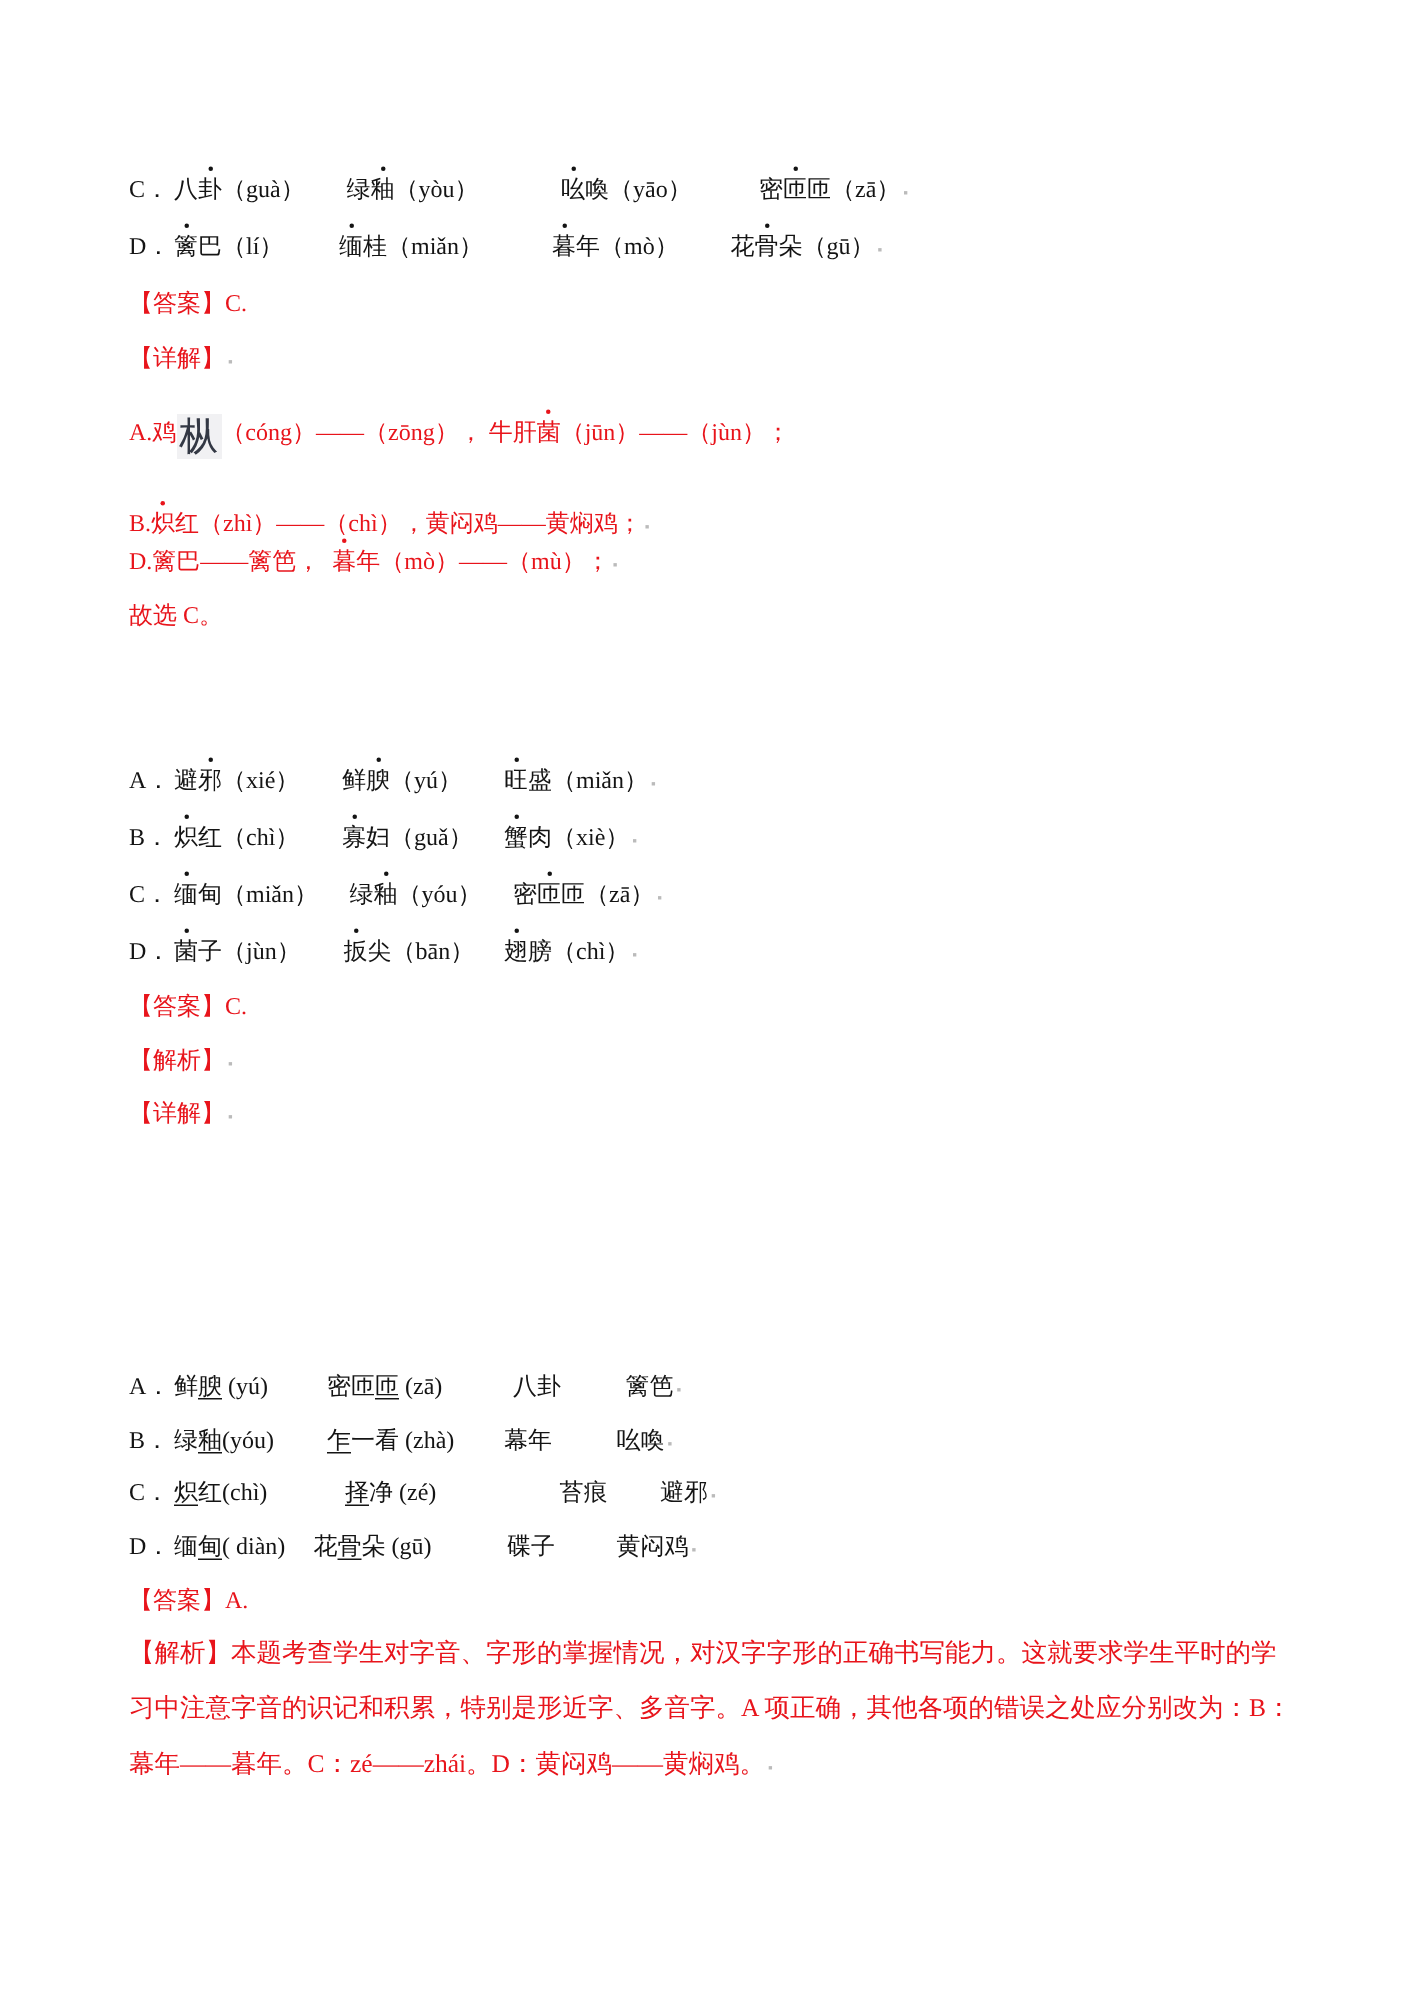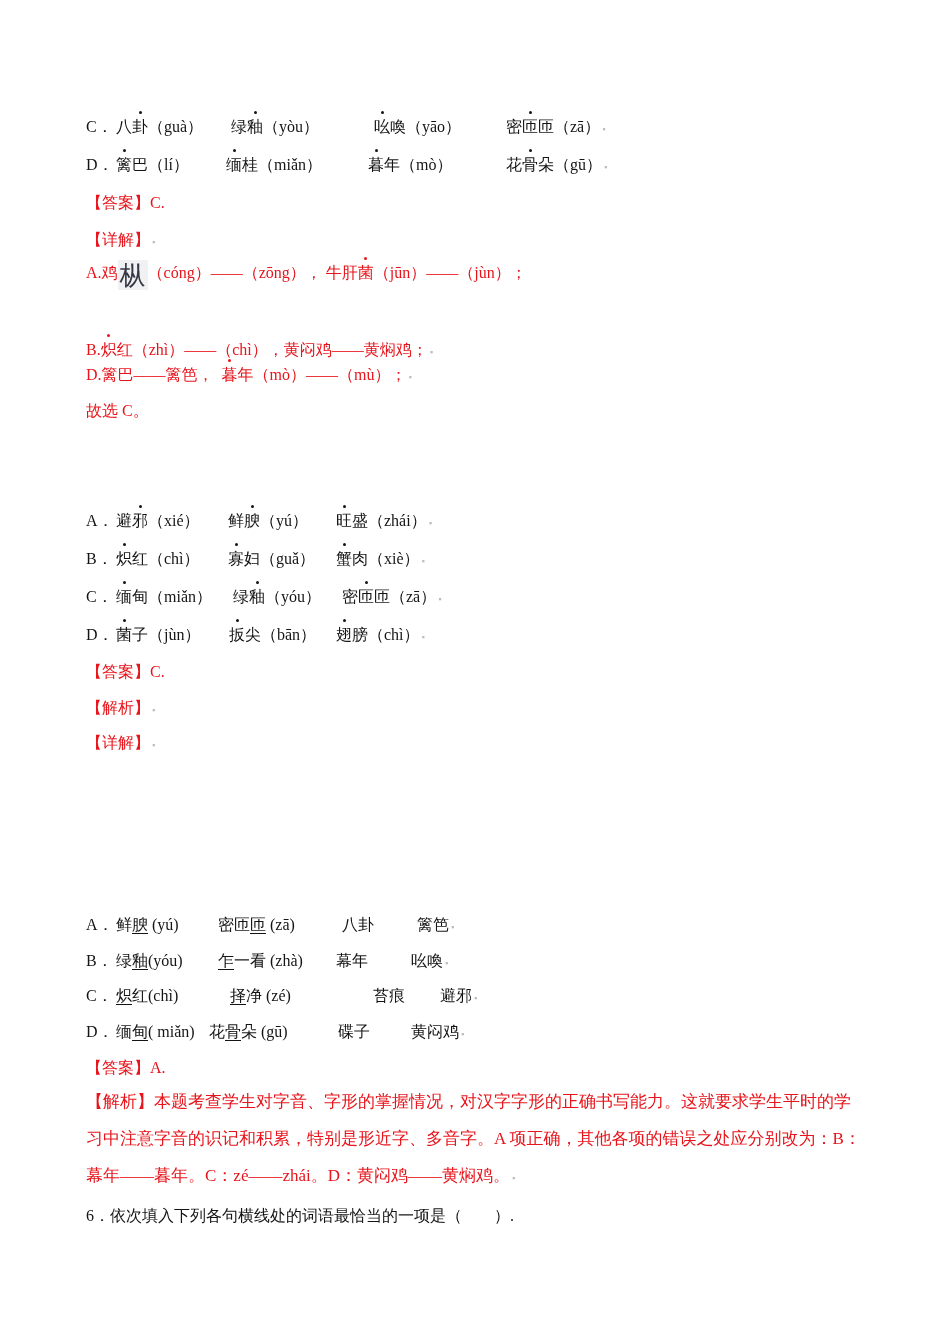--- a/index.html
+++ b/index.html
@@ -45,46 +45,46 @@
     <span class="item" style="left:145px"><span>绿</span><span class="dot">釉</span><span>（yòu）</span></span>
     <span class="item" style="left:288px"><span></span><span class="dot">吆</span><span>喚（yāo）</span></span>
     <span class="item" style="left:420px"><span>密</span><span class="dot">匝</span><span>匝（zā）</span><span class="para-mark">▪</span></span>
   </div>
 
   <div class="line blk" style="top:155px">
     <span class="opt-label">D．</span>
     <span class="item" style="left:30px"><span></span><span class="dot">篱</span><span>巴（lí）</span></span>
     <span class="item" style="left:140px"><span></span><span class="dot">缅</span><span>桂（miǎn）</span></span>
     <span class="item" style="left:282px"><span></span><span class="dot">暮</span><span>年（mò）</span></span>
-    <span class="item" style="left:420px"><span>花</span><span class="dot">骨</span><span>朵（gū）</span><span class="para-mark">▪</span></span>
+    <span class="item" style="left:401px"><span>花</span><span class="dot">骨</span><span>朵（gū）</span><span class="para-mark">▪</span></span>
   </div>
 
   <div class="line red" style="top:193px">【答案】C.</div>
   <div class="line red" style="top:230px"><span>【详解】</span><span class="para-mark">▪</span></div>
 
-  <div class="line red" style="top:260px">
+  <div class="line red" style="top:276px">
     <span>A.鸡</span><span class="glyph-img">枞</span><span>（cóng）——（zōng），  牛肝</span><span class="dot">菌</span><span>（jūn）——（jùn）；</span>
   </div>
 
   <div class="line red" style="top:340px">
     <span>B.</span><span class="dot">炽</span><span>红（zhì）——（chì），黄闷鸡——黄焖鸡；</span><span class="para-mark">▪</span>
   </div>
 
   <div class="line red" style="top:365px">
     <span style="white-space:pre">D.篱巴——篱笆，  </span><span class="dot">暮</span><span>年（mò）——（mù）；</span><span class="para-mark">▪</span>
   </div>
 
   <div class="line red" style="top:401px">故选 C。</div>
 
 
   <div class="line blk" style="top:511px">
     <span class="opt-label">A．</span>
     <span class="item" style="left:30px"><span>避</span><span class="dot">邪</span><span>（xié）</span></span>
     <span class="item" style="left:142px"><span>鲜</span><span class="dot">腴</span><span>（yú）</span></span>
-    <span class="item" style="left:250px"><span></span><span class="dot">旺</span><span>盛（zhái）</span><span class="para-mark">▪</span></span>
+    <span class="item" style="left:250px"><span></span><span class="dot">旺</span><span>盛（miǎn）</span><span class="para-mark">▪</span></span>
   </div>
 
   <div class="line blk" style="top:549px">
     <span class="opt-label">B．</span>
     <span class="item" style="left:30px"><span></span><span class="dot">炽</span><span>红（chì）</span></span>
     <span class="item" style="left:142px"><span></span><span class="dot">寡</span><span>妇（guǎ）</span></span>
     <span class="item" style="left:250px"><span></span><span class="dot">蟹</span><span>肉（xiè）</span><span class="para-mark">▪</span></span>
   </div>
 
   <div class="line blk" style="top:587px">
@@ -125,23 +125,22 @@
   <div class="line blk" style="top:986px">
     <span class="opt-label">C．</span>
     <span class="item" style="left:30px"><span></span><span class="ul">炽</span><span>红(chì)</span></span>
     <span class="item" style="left:144px"><span></span><span class="ul">择</span><span>净 (zé)</span></span>
     <span class="item" style="left:287px"><span>苔痕</span></span>
     <span class="item" style="left:354px"><span>避邪</span><span class="para-mark">▪</span></span>
   </div>
 
   <div class="line blk" style="top:1022px">
     <span class="opt-label">D．</span>
-    <span class="item" style="left:30px"><span>缅</span><span class="ul">甸</span><span>( miǎn)</span></span>
+    <span class="item" style="left:30px"><span>缅</span><span class="ul">甸</span><span>( diàn)</span></span>
     <span class="item" style="left:123px"><span>花</span><span class="ul">骨</span><span>朵 (gū)</span></span>
     <span class="item" style="left:252px"><span>碟子</span></span>
     <span class="item" style="left:325px"><span>黄闷鸡</span><span class="para-mark">▪</span></span>
   </div>
 
   <div class="line red" style="top:1058px">【答案】A.</div>
   <div class="wrap-para red" style="top:1083px"><span>【解析】</span><span>本题考查学生对字音、字形的掌握情况，对汉字字形的正确书写能力。这就要求学生平时的学习中注意字音的识记和积累，特别是形近字、多音字。A 项正确，其他各项的错误之处应分别改为：B：幕年——暮年。C：zé——zhái。D：黄闷鸡——黄焖鸡。</span><span class="para-mark">▪</span></div>
 
-  <div class="line blk" style="top:1206px">6．依次填入下列各句横线处的词语最恰当的一项是（　　）.</div>
 </div>
 
 </body></html>

